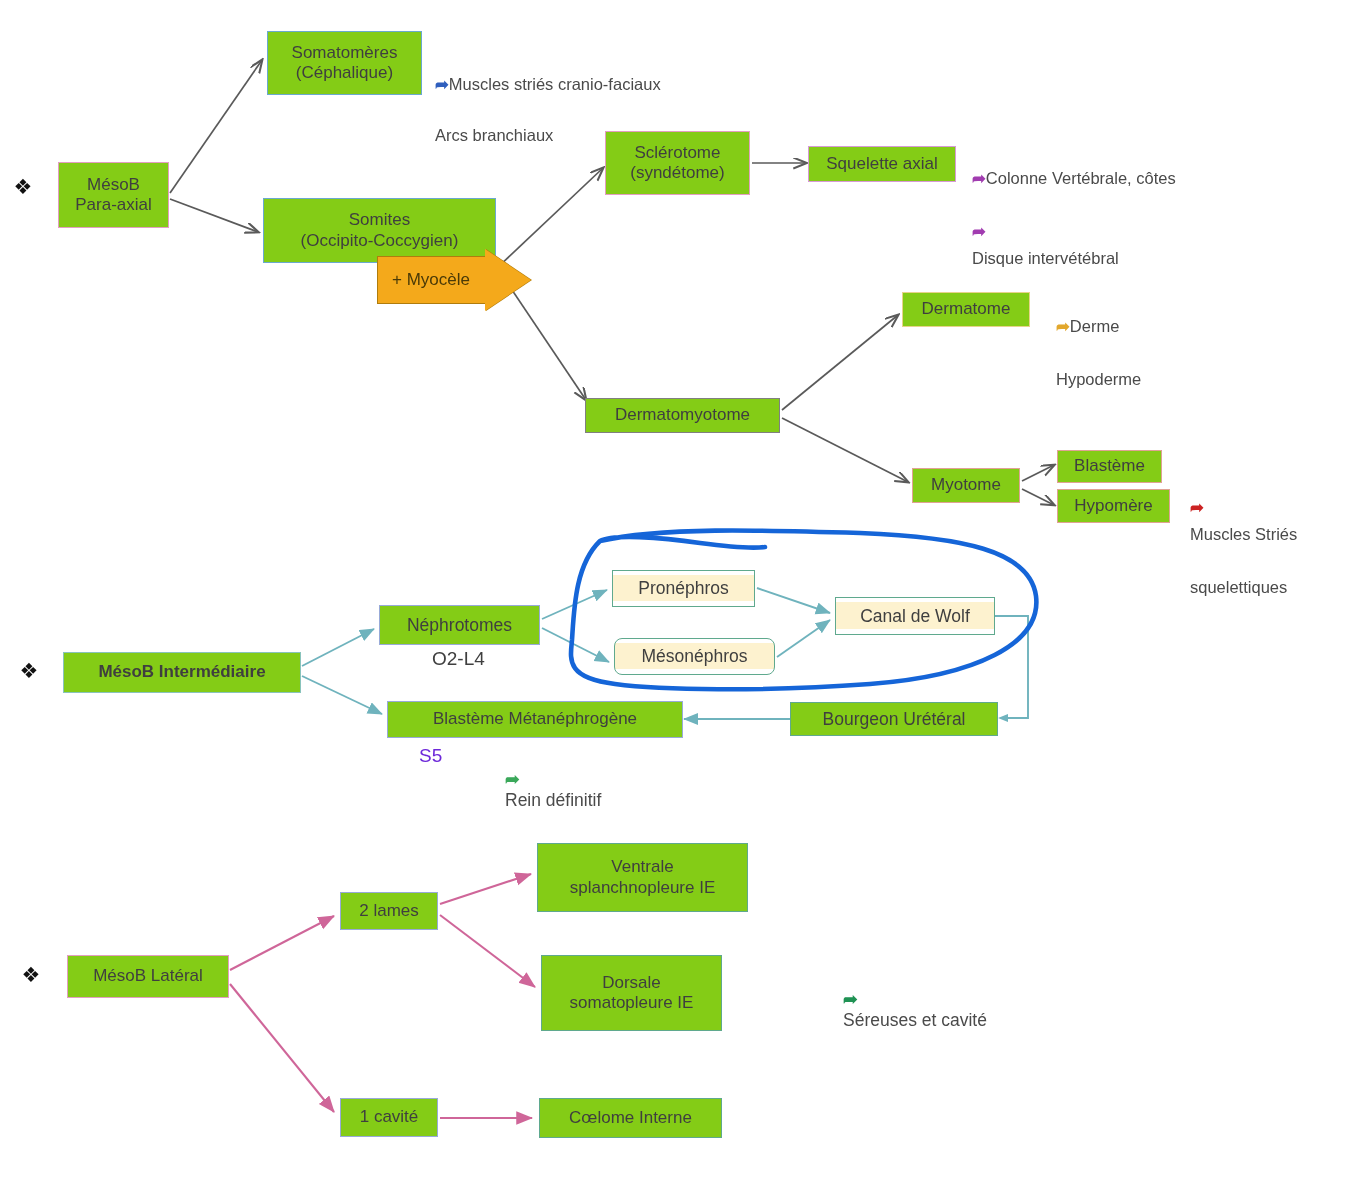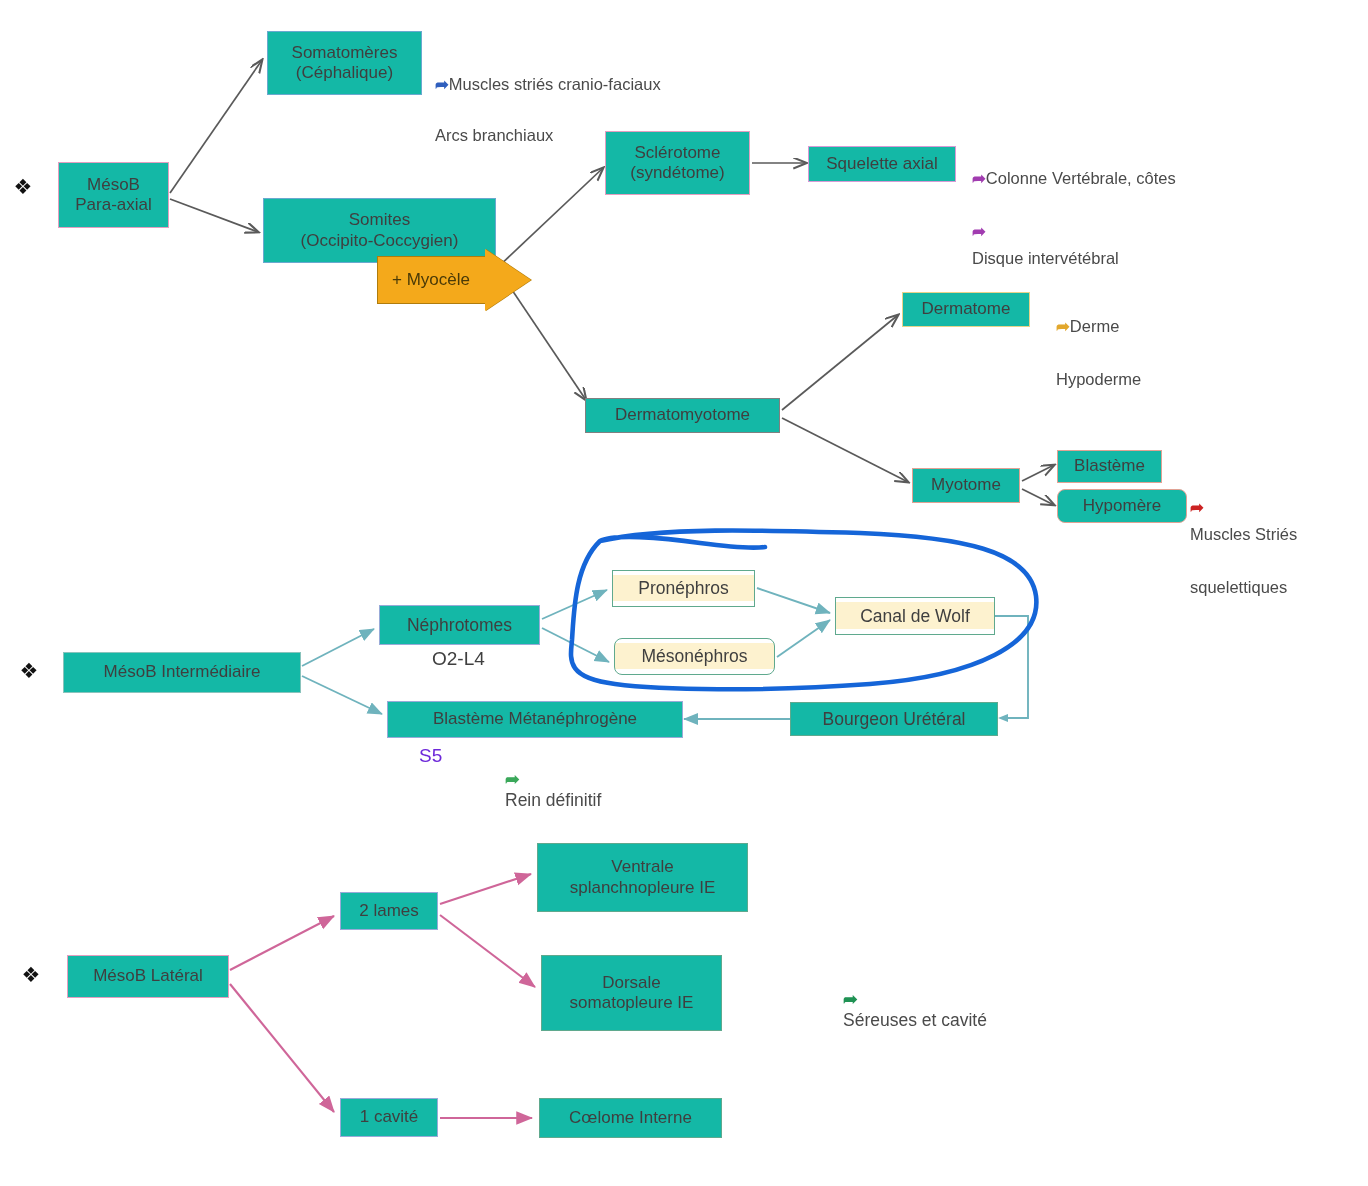--- a/index.html
+++ b/index.html
@@ -1,20 +1,20 @@
 <!DOCTYPE html>
 <html><head>
 <meta charset="utf-8">
 <style>
   html,body{margin:0;padding:0;background:#ffffff;}
   body{font-family:"Liberation Sans", sans-serif;}
   #canvas{position:relative;width:1368px;height:1186px;background:#fff;overflow:hidden;}
   svg.edges{position:absolute;left:0;top:0;width:1368px;height:1186px;pointer-events:none;}
   .node{position:absolute;box-sizing:border-box;display:flex;align-items:center;justify-content:center;
-        text-align:center;color:#3f3f3f;background:#14b8a6;line-height:1.18;}
+        text-align:center;color:#3f3f3f;background:#84cc16;line-height:1.18;}
   .lbl{position:absolute;color:#4a4a4a;white-space:pre-line;}
   .bullet{position:absolute;width:22px;height:22px;color:#111;font-size:21px;line-height:22px;text-align:center;}
   .ret{display:inline-block;font-weight:bold;}
   
   .b-blue{border:1.6px solid #6aa9cf;}
   .b-pink{border:1.6px solid #e39ec0;}
   .b-violet{border:1.6px solid #d79ad6;}
   .b-grey{border:1.6px solid #808080;}
   .b-gold{border:1.6px solid #e7d38a;}
   .b-salmon{border:1.6px solid #e0a294;}
@@ -124,31 +124,31 @@
     <span class="ret" style="color:#e2a72c;">➦</span><span style="display:inline;">Derme</span><br>
     <span style="display:inline;">Hypoderme</span>
   </div>
 
   <div class="node b-grey" style="left:585px;top:398px;width:195px;height:35px;font-size:17px;">Dermatomyotome</div>
 
   <div class="node b-salmon" style="left:912px;top:468px;width:108px;height:35px;font-size:17px;">Myotome</div>
 
   <div class="node b-salmon" style="left:1057px;top:450px;width:105px;height:33px;font-size:17px;">Blastème</div>
 
-  <div class="node b-salmon" style="left:1057px;top:489px;width:130px;height:34px;font-size:17px;border-radius:8px;">Hypomère</div>
+  <div class="node b-salmon" style="left:1057px;top:489px;width:113px;height:34px;font-size:17px;">Hypomère</div>
 
   <div class="lbl" style="left:1190px;top:468px;width:180px;font-size:16.5px;line-height:1.6;">
     <span class="ret" style="color:#cc2222;">➦</span>
     <span style="display:inline;">Muscles Striés</span><br>
     <span style="display:inline;">squelettiques</span>
   </div>
 
   <div class="bullet" style="left:18px;top:660px;">❖</div>
 
-  <div class="node b-teal" style="left:63px;top:652px;width:238px;height:41px;font-size:17px;">MésoB Intermédiaire</div>
+  <div class="node b-teal" style="left:63px;top:652px;width:238px;height:41px;font-size:17px;font-weight:bold;">MésoB Intermédiaire</div>
 
   <div class="node b-periw" style="left:379px;top:605px;width:161px;height:40px;font-size:17.5px;">Néphrotomes</div>
 
   <div class="lbl" style="left:432px;top:648px;font-size:19px;color:#3f3f3f;">O2-L4</div>
 
   <div class="node b-green hl-yellow" style="left:612px;top:570px;width:143px;height:37px;font-size:17.5px;">Pronéphros</div>
 
   <div class="node b-green hl-yellow" style="left:614px;top:638px;width:161px;height:37px;font-size:17.5px;border-radius:8px;">Mésonéphros</div>
 
   <div class="node b-green hl-yellow" style="left:835px;top:597px;width:160px;height:38px;font-size:17.5px;">Canal de Wolf</div>

